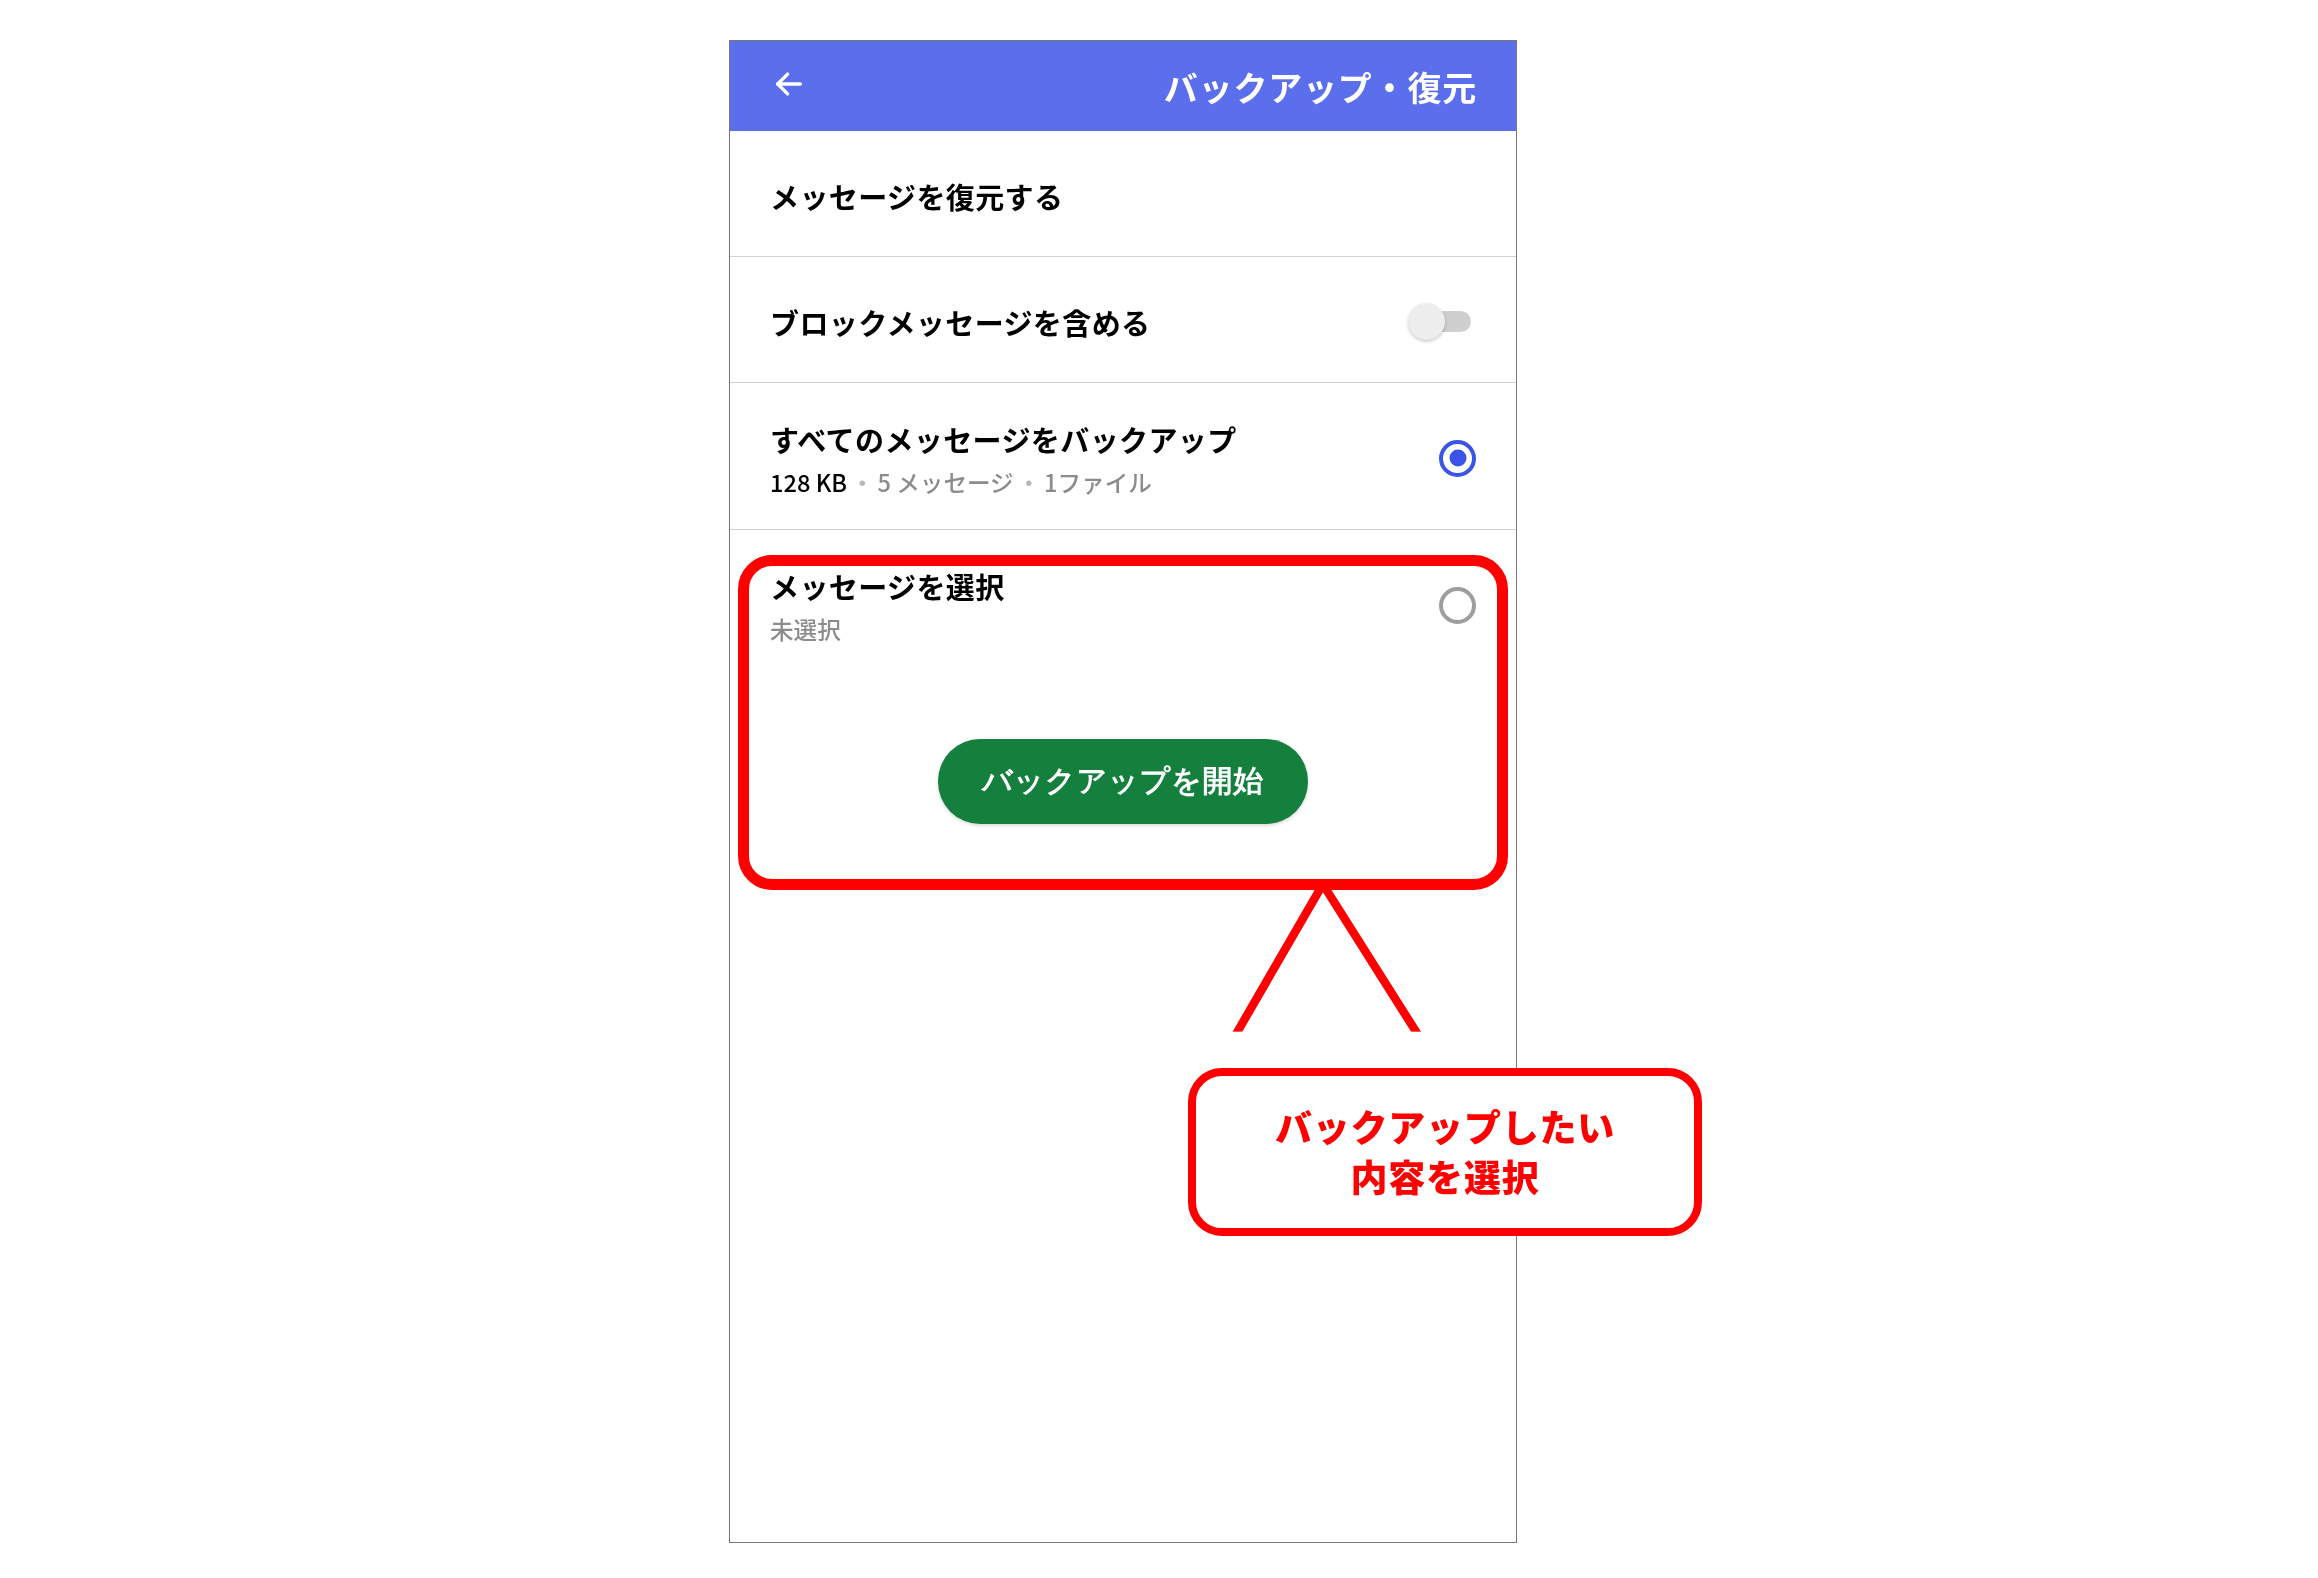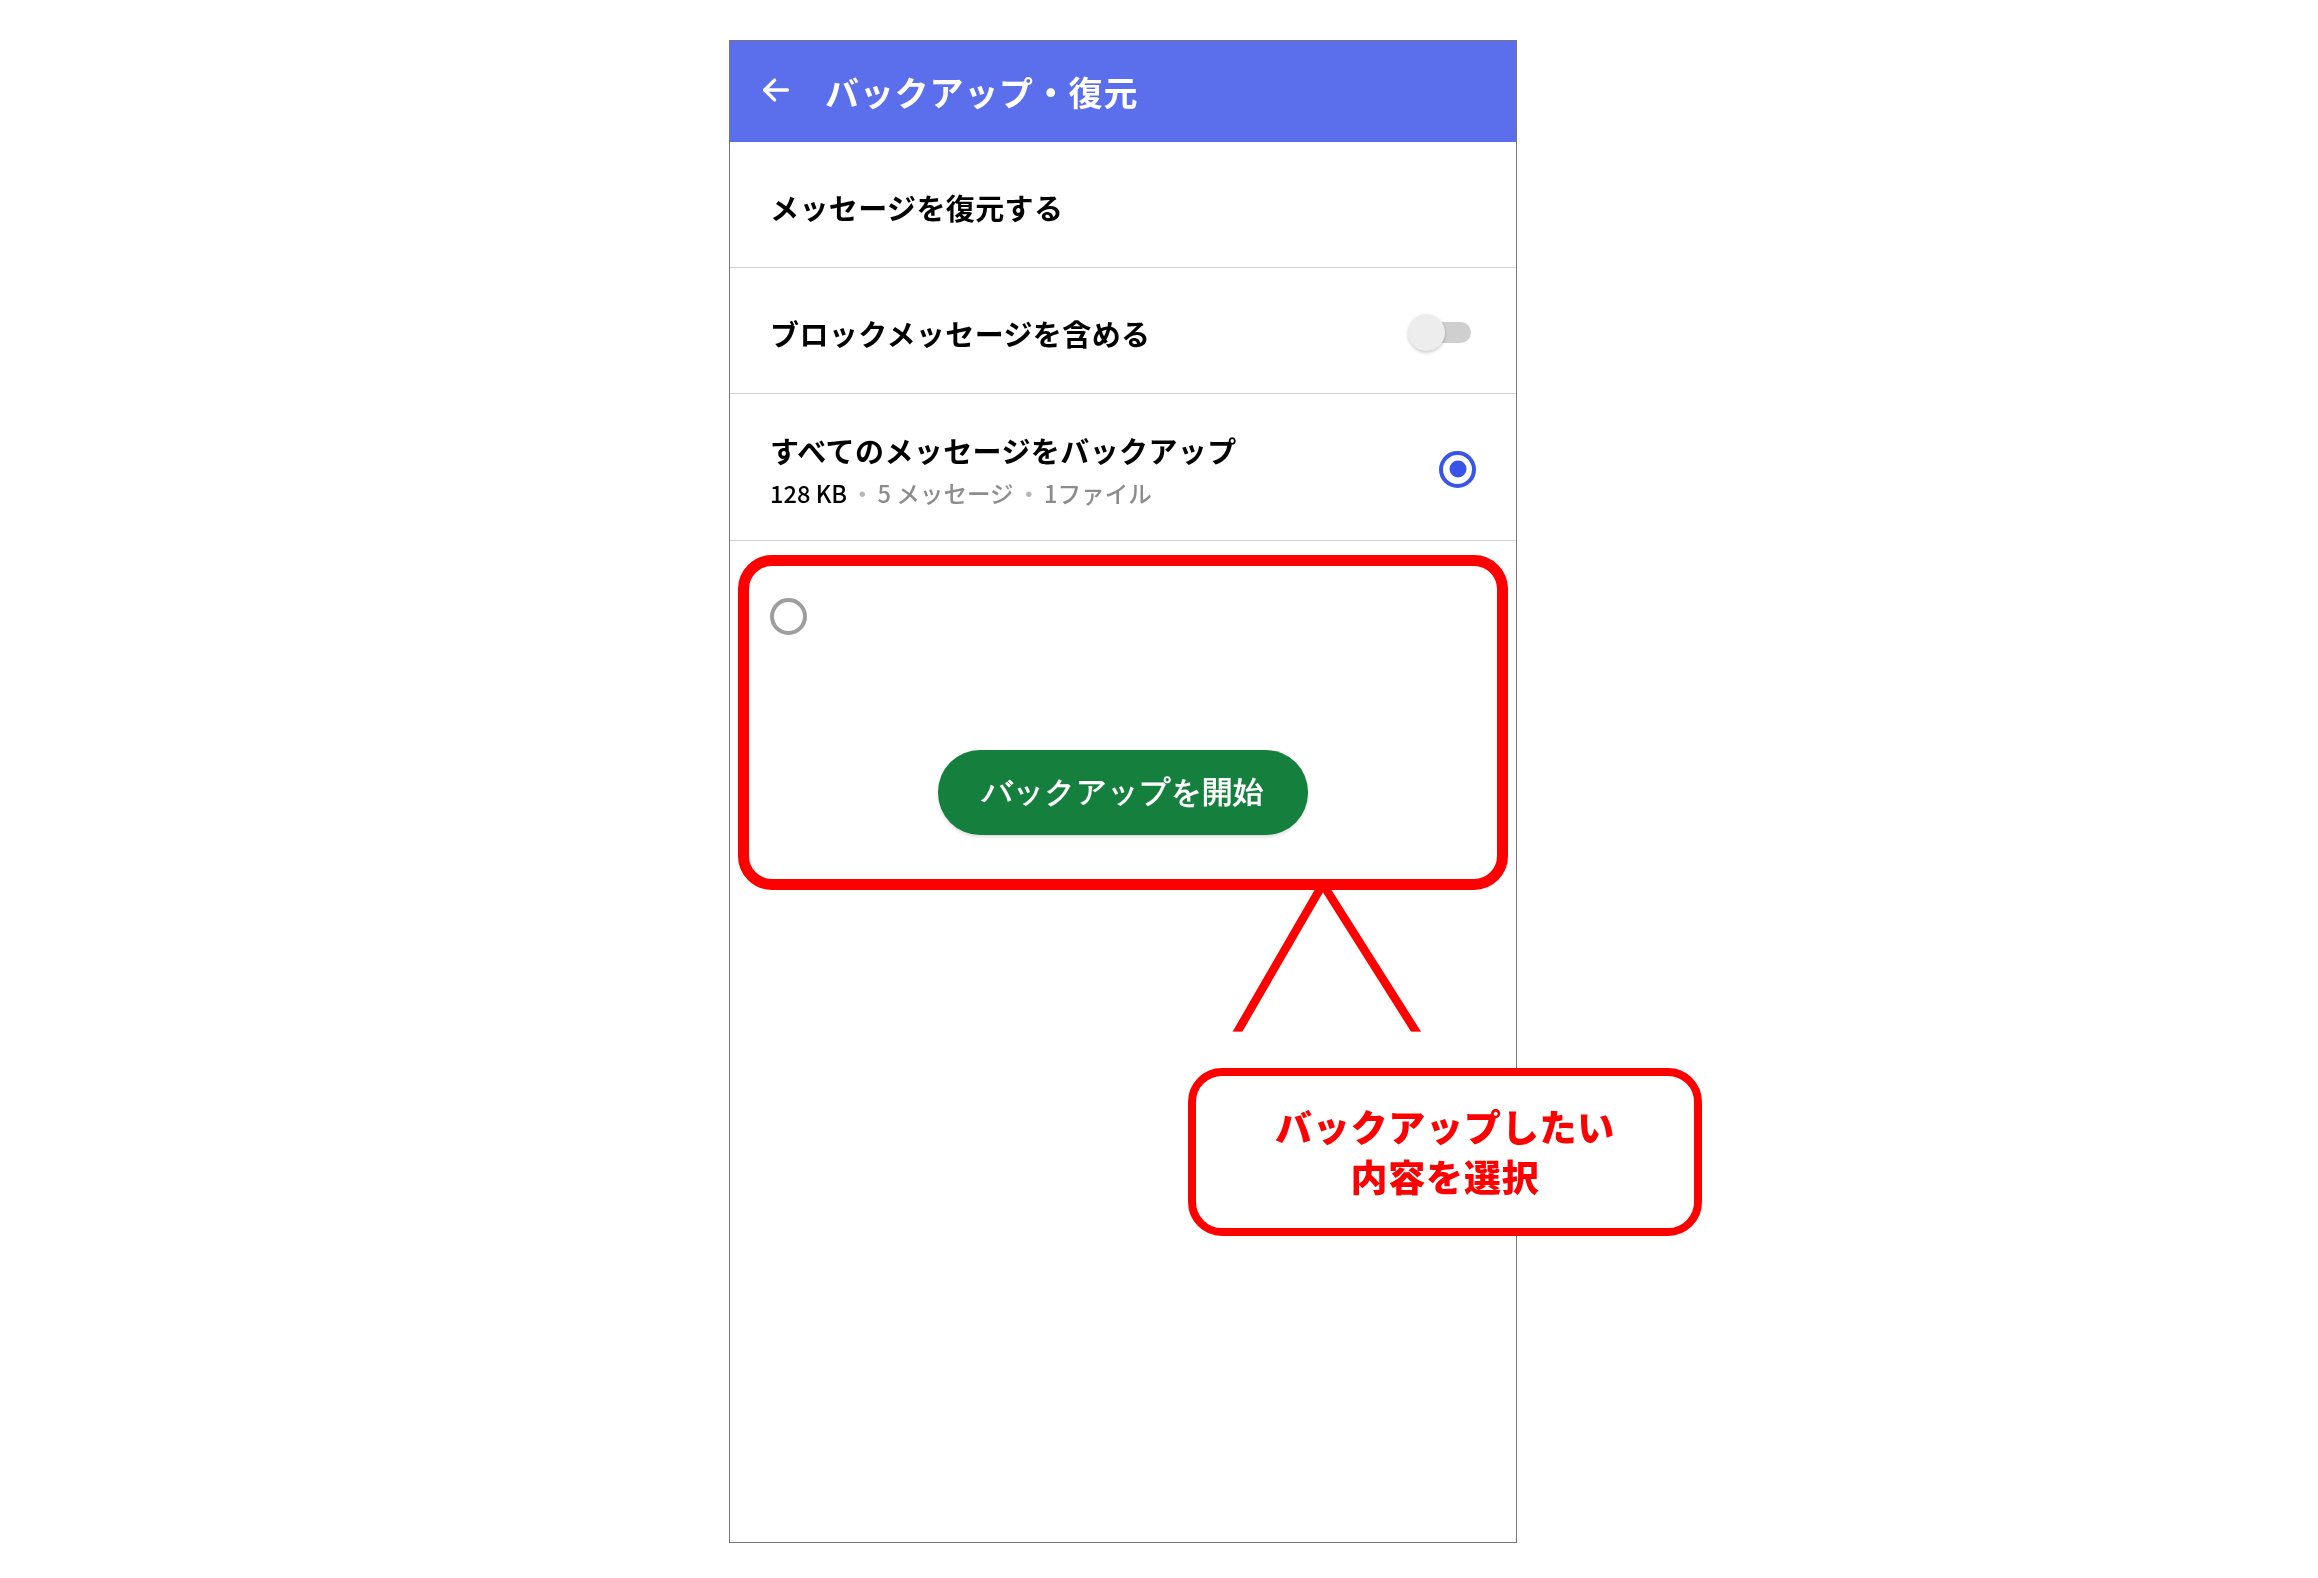--- a/index.html
+++ b/index.html
@@ -21,28 +21,29 @@
     width: 788px;
     height: 1503px;
     background: #ffffff;
     border: 0.8px solid #777;
     box-sizing: border-box;
     overflow: visible;
   }
 
   
   .appbar {
-    height: 101px;
+    height: 90px;
     background: #5b6eeb;          
     color: #ffffff;
     display: flex;
     align-items: center;
-    padding: 0 26px;
+    padding: 0 39px;
     gap: 29px;
     box-sizing: border-box;
+    justify-content: space-between;
   }
   .appbar .back {
     width: 40px;
     height: 40px;
     display: flex;
     align-items: center;
     justify-content: center;
     cursor: pointer;
   }
   .appbar .back svg { width: 34px; height: 34px; }
@@ -224,20 +225,24 @@
     <div class="labels">
       <div class="primary">すべてのメッセージをバックアップ</div>
       <div class="secondary">
         <span class="size">128 KB</span><span class="dot">・</span><span>5 メッセージ</span><span class="dot">・</span><span>1ファイル</span>
       </div>
     </div>
     <div class="radio checked"></div>
   </div>
 
   <div class="row taller" style="border-bottom:none;">
+    <div class="labels">
+      <div class="primary">メッセージを選択</div>
+      <div class="secondary">未選択</div>
+    </div>
     <div class="radio unchecked"></div>
   </div>
 
   <div class="start-wrap">
     <button class="start-btn">バックアップを開始</button>
   </div>
 
   <div class="highlight-box" style="left:8.4px; top:514px; width:770px; height:335px;"></div>
 
 </div>

